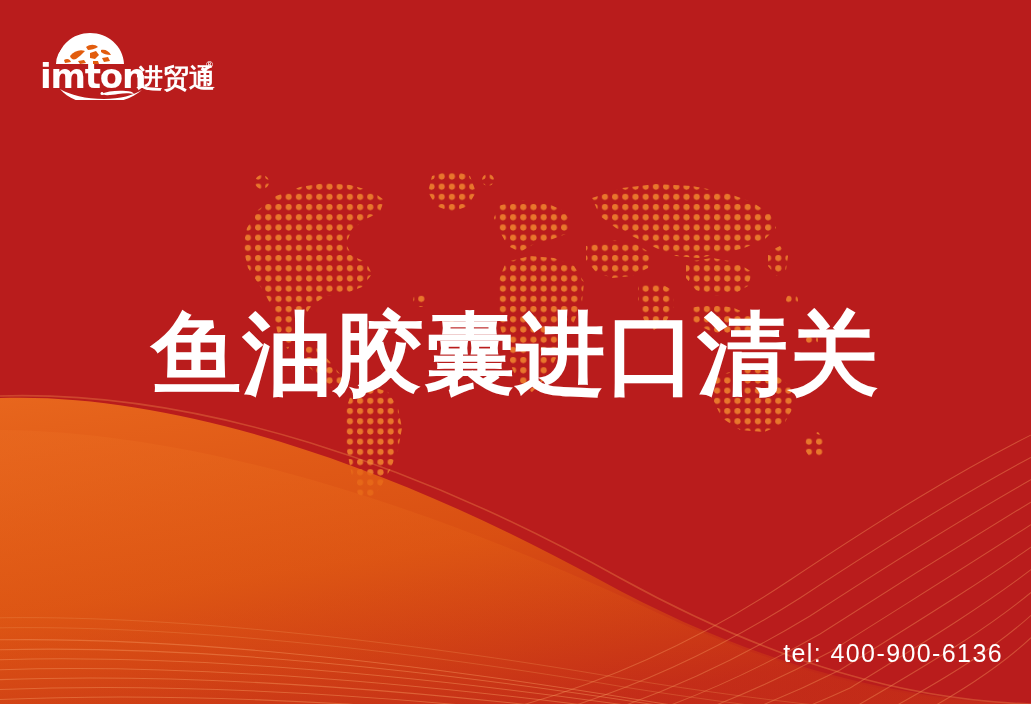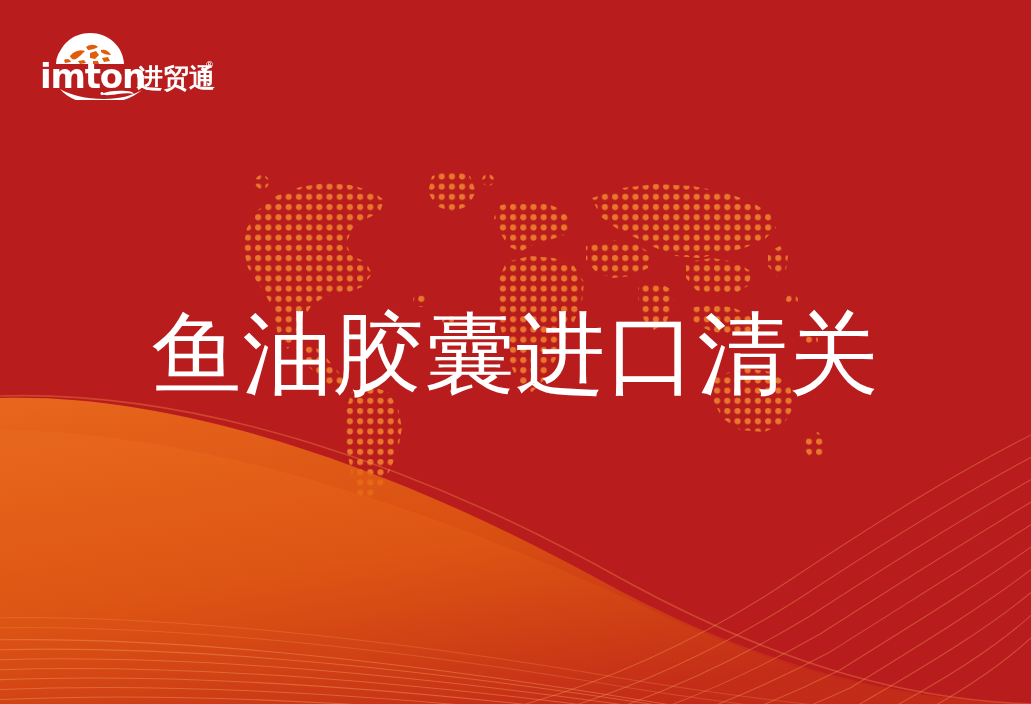--- a/index.html
+++ b/index.html
@@ -56,21 +56,21 @@
   
   #headline {
     position: absolute;
     left: 0;
     right: 0;
     top: 228px;
     z-index: 10;
     text-align: center;
     color: #ffffff;
     font-family: "DejaVu Sans", "Liberation Sans", sans-serif;
-    font-weight: 400;
+    font-weight: 700;
     font-size: 90px;
     line-height: 132px;
     letter-spacing: 1px;
   }
   #headline .line {
     display: block;
     white-space: nowrap;
   }
 
   
@@ -247,14 +247,15 @@
                  C 92 67, 86 67, 80 68 C 74 69, 67 70, 62 68 Z"></path>
         <circle cx="64" cy="67.5" r="1.4"></circle>
       </g>
     </svg>
   </div>
 
   <h1 id="headline">
     <span class="line">鱼油胶囊进口清关</span>
   </h1>
 
+  <div id="tel">tel: 400-900-6136</div>
 
 </div>
 
 </body></html>

